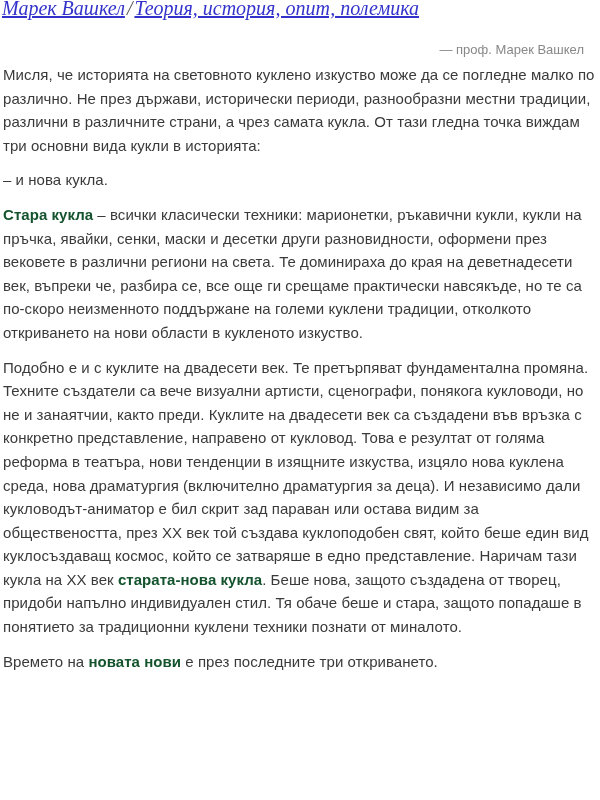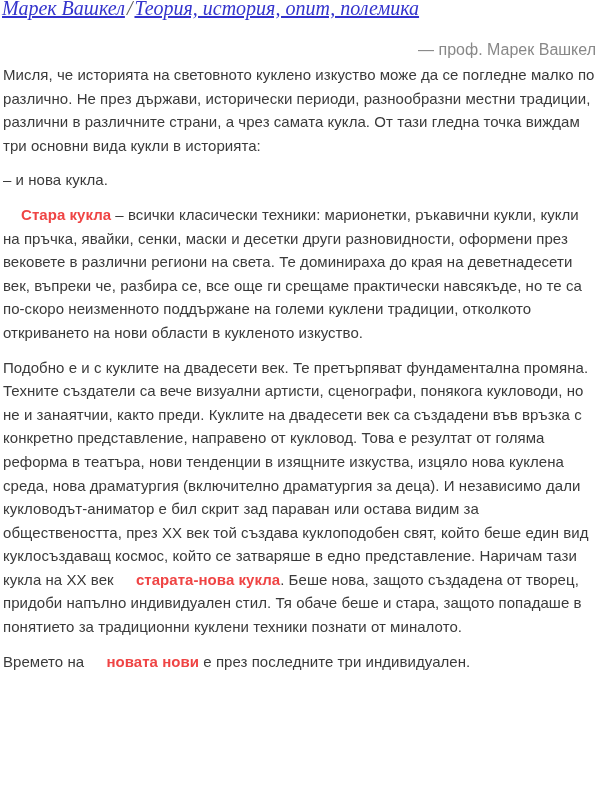--- a/index.html
+++ b/index.html
@@ -28,54 +28,53 @@
     .breadcrumb a {
       color: #3333cc;
       text-decoration: underline;
     }
     .breadcrumb .sep {
       color: #555555;
       margin: 0 2px;
     }
     .author-line {
       position: absolute;
-      right: 4px;
+      right: 16px;
       top: 40px;
-      font-size: 16px;
+      font-size: 13px;
       color: #888888;
       line-height: 20px;
       white-space: nowrap;
     }
     .article {
       position: absolute;
       left: 3px;
       top: 63px;
       width: 596px;
       font-size: 15px;
       line-height: 23.6px;
       color: #3a3a3a;
       letter-spacing: 0.05px;
     }
     .article p {
       margin: 0 0 11px 0;
     }
     .article b {
-      color: #ef4444;
+      color: #14532d;
       font-weight: bold;
-      margin-left: 18px;
     }
   </style>
 </head>
 <body>
 
 <div class="breadcrumb">
   <a href="#">Марек Вашкел</a><span class="sep">/</span><a href="#">Теория, история, опит, полемика</a>
 </div>
 
 <div class="author-line">— проф. Марек Вашкел</div>
 
 <div class="article">
   <p>Мисля, че историята на световното куклено изкуство може да се погледне малко по различно. Не през държави, исторически периоди, разнообразни местни традиции, различни в различните страни, а чрез самата кукла. От тази гледна точка виждам три основни вида кукли в историята:</p>
   <p>– и нова кукла.</p>
   <p><b>Стара кукла</b><span> – всички класически техники: марионетки, ръкавични кукли, кукли на пръчка, явайки, сенки, маски и десетки други разновидности, оформени през вековете в различни региони на света. Те доминираха до края на деветнадесети век, въпреки че, разбира се, все още ги срещаме практически навсякъде, но те са по-скоро неизменното поддържане на големи куклени традиции, отколкото откриването на нови области в кукленото изкуство.</span></p>
   <p><span>Подобно е и с куклите на двадесети век. Те претърпяват фундаментална промяна. Техните създатели са вече визуални артисти, сценографи, понякога кукловоди, но не и занаятчии, както преди. Куклите на двадесети век са създадени във връзка с конкретно представление, направено от кукловод. Това е резултат от голяма реформа в театъра, нови тенденции в изящните изкуства, изцяло нова куклена среда, нова драматургия (включително драматургия за деца). И независимо дали кукловодът-аниматор е бил скрит зад параван или остава видим за обществеността, през XX век той създава куклоподобен свят, който беше един вид куклосъздаващ космос, който се затваряше в едно представление. Наричам тази кукла на XX век </span><b>старата-нова кукла</b><span>. Беше нова, защото създадена от творец, придоби напълно индивидуален стил. Тя обаче беше и стара, защото попадаше в понятието за традиционни куклени техники познати от миналото.</span></p>
-  <p><span>Времето на </span><b>новата нови</b><span> е през последните три индивидуален.</span></p>
+  <p><span>Времето на </span><b>новата нови</b><span> е през последните три откриването.</span></p>
 </div>
 
 </body></html>

